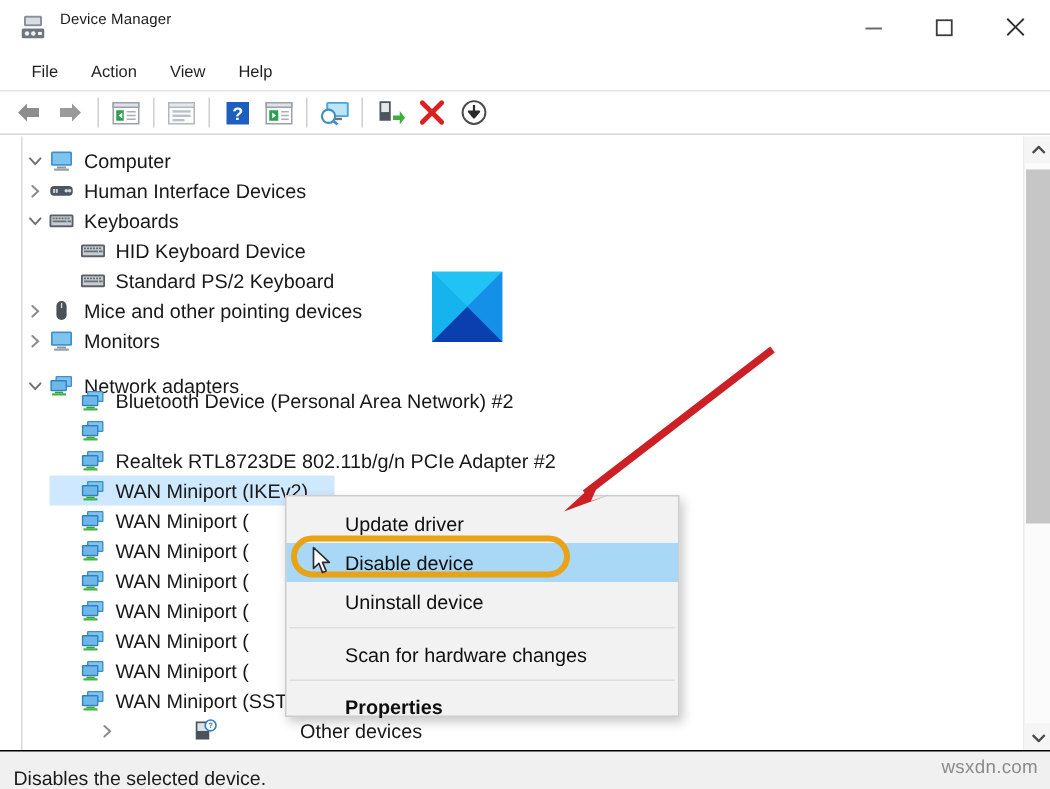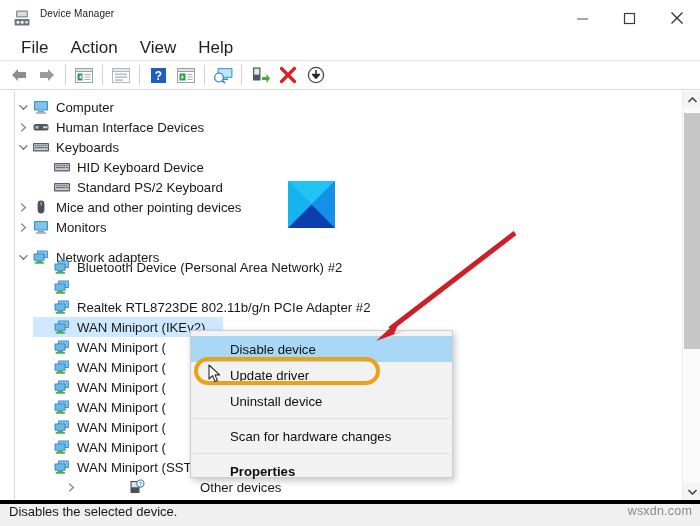--- a/index.html
+++ b/index.html
@@ -37,21 +37,21 @@
   }
   .winbtn svg { display: block; }
 
   
   .menubar {
     position: absolute; left: 0; top: 36px; width: 700px; height: 24px;
     background: #ffffff;
     display: flex; align-items: center; padding-left: 10px;
   }
   .menuitem {
-    font-size: 17px; color: #1f1f1f; padding: 2px 11px; white-space: nowrap;
+    font-size: 11px; color: #1f1f1f; padding: 2px 11px; white-space: nowrap;
   }
 
   
   .toolbar {
     position: absolute; left: 0; top: 60px; width: 700px; height: 30px;
     background: #ffffff;
     border-top: 1px solid #e4e4e4;
     border-bottom: 1px solid #d8d8d8;
     display: flex; align-items: center; padding-left: 5px;
   }
@@ -87,22 +87,22 @@
   .row.sel .selbg {
     position: absolute; left: 18px; top: 0; height: 20px; width: 190px;
     background: #cde8ff;
   }
   .row.sel .ico, .row.sel .lbl, .row.sel .chev { position: relative; z-index: 2; }
 
   
   .statusbar {
     position: absolute; left: 0; top: 500px; width: 700px; height: 26px;
     background: #f0f0f0;
-    border-top: 4px solid #000000;
-    display: flex; align-items: flex-start;
+    border-top: 1px solid #000000;
+    display: flex; align-items: flex-end;
   }
   .statusbar .st-text {
     font-size: 13px; color: #1a1a1a; padding-left: 9px;
   }
   .watermark {
     position: absolute; right: 8px; top: 504px;
     font-size: 12.5px; color: #8b8b8b;
     letter-spacing: .2px;
   }
 
@@ -630,25 +630,25 @@
 
   <div class="red-arrow">
     <svg width="160" height="120" viewBox="0 0 160 120">
       <line x1="155" y1="8" x2="30" y2="104" stroke="#cc2026" stroke-width="5"></line>
       <polygon points="16,116 41,93 34,109 46,105" fill="#cc2026"></polygon>
     </svg>
   </div>
 
   <div class="ctxmenu">
     <div class="ctx-gap"></div>
+    <div class="ctx-item">
+      <span>Update driver</span>
+    </div>
     <div class="ctx-item hl">
       <span>Disable device</span>
-    </div>
-    <div class="ctx-item">
-      <span>Update driver</span>
     </div>
     <div class="ctx-item">
       <span>Uninstall device</span>
     </div>
     <div class="ctx-sep"></div>
     <div class="ctx-item">
       <span>Scan for hardware changes</span>
     </div>
     <div class="ctx-sep"></div>
     <div class="ctx-item bold">

